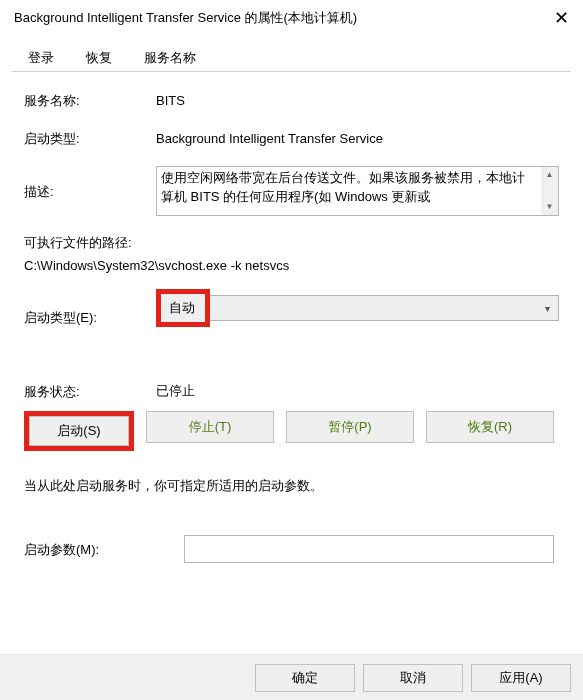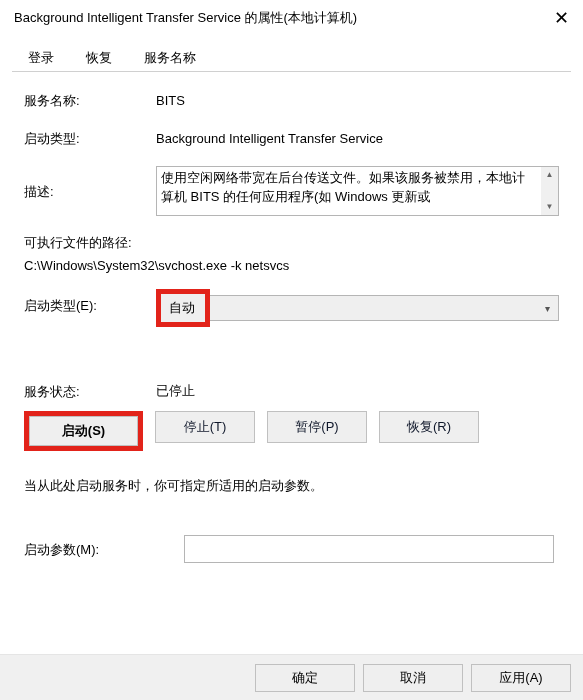--- a/index.html
+++ b/index.html
@@ -126,40 +126,39 @@
     justify-content: flex-end;
     padding-right: 8px;
   }
   .btn-row {
     display: flex;
     gap: 12px;
     margin-top: 10px;
     margin-bottom: 26px;
   }
   .svc-btn {
-    width: 100px;
+    width: 128px;
     height: 32px;
     border: 1px solid #c0c0c0;
     background: #efefef;
     display: flex;
     align-items: center;
     justify-content: center;
-    color: #0f172a;
+    color: #4d7c0f;
   }
   .svc-btn.enabled {
     color: #000;
     cursor: pointer;
   }
   .svc-btn-hl {
     border: 5px solid #e2231a;
   }
   .svc-btn-hl .svc-btn {
-    width: 109px;
+    width: 100px;
     height: 30px;
-    font-weight: bold;
   }
   .param-input {
     width: 370px;
     height: 28px;
     border: 1px solid #b5b5b5;
     padding: 0 6px;
   }
   .footer {
     position: absolute;
     bottom: 0;
@@ -223,21 +222,21 @@
         </div>
       </div>
     </div>
   </div>
 
   <div class="exe-block">
     <div class="exe-label">可执行文件的路径:</div>
     <div>C:\Windows\System32\svchost.exe -k netsvcs</div>
   </div>
 
-  <div class="row" style="align-items:flex-start; margin-bottom:0;">
+  <div class="row" style="align-items:flex-end; margin-bottom:0;">
     <div class="label-col">启动类型(E):</div>
     <div class="value-col">
       <div class="highlight-combo-wrap">
         <div class="highlight-combo-text">
           <span>自动</span>
         </div>
         <div class="combo-rest">
           <span class="combo-arrow">▾</span>
         </div>
       </div>

